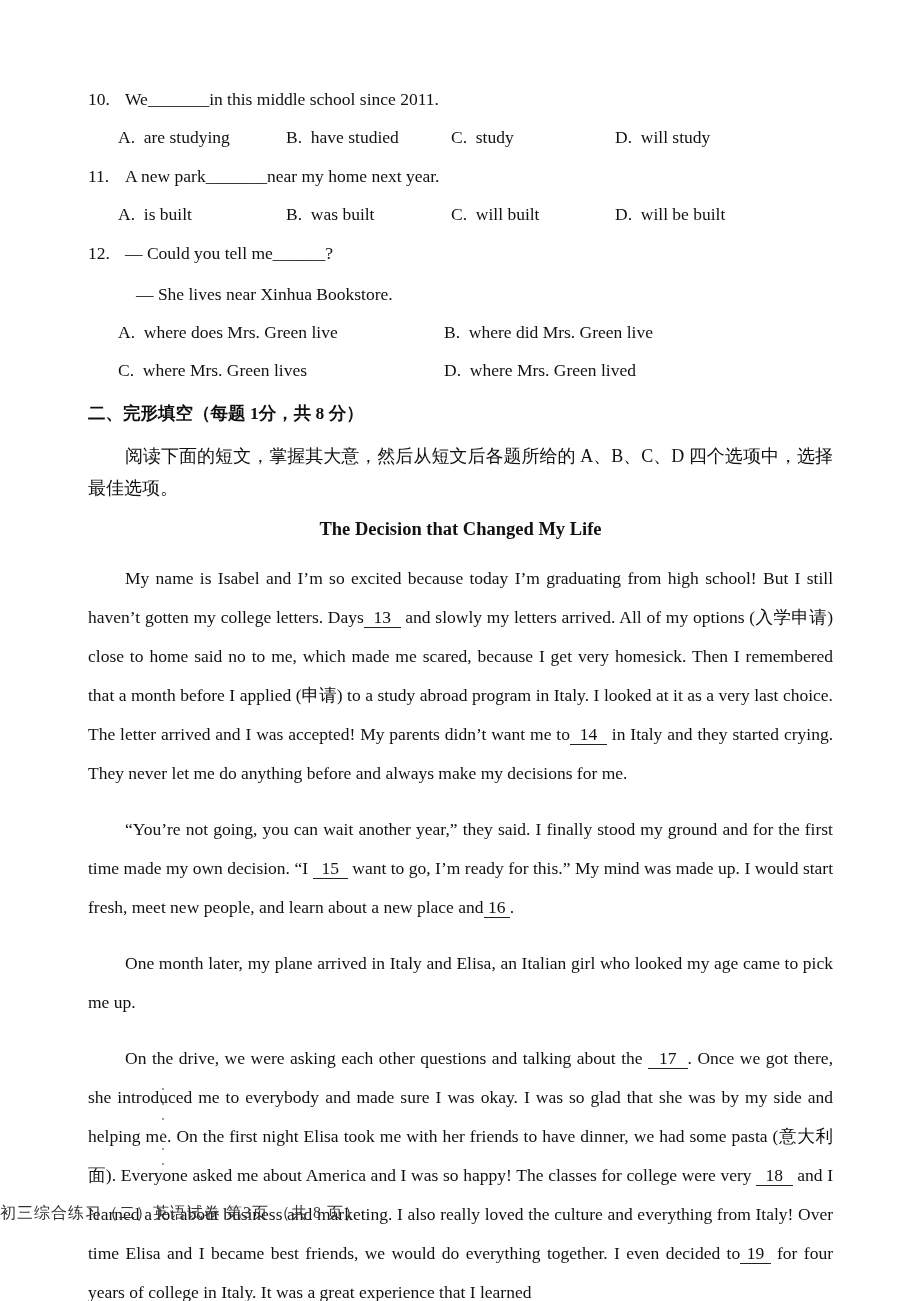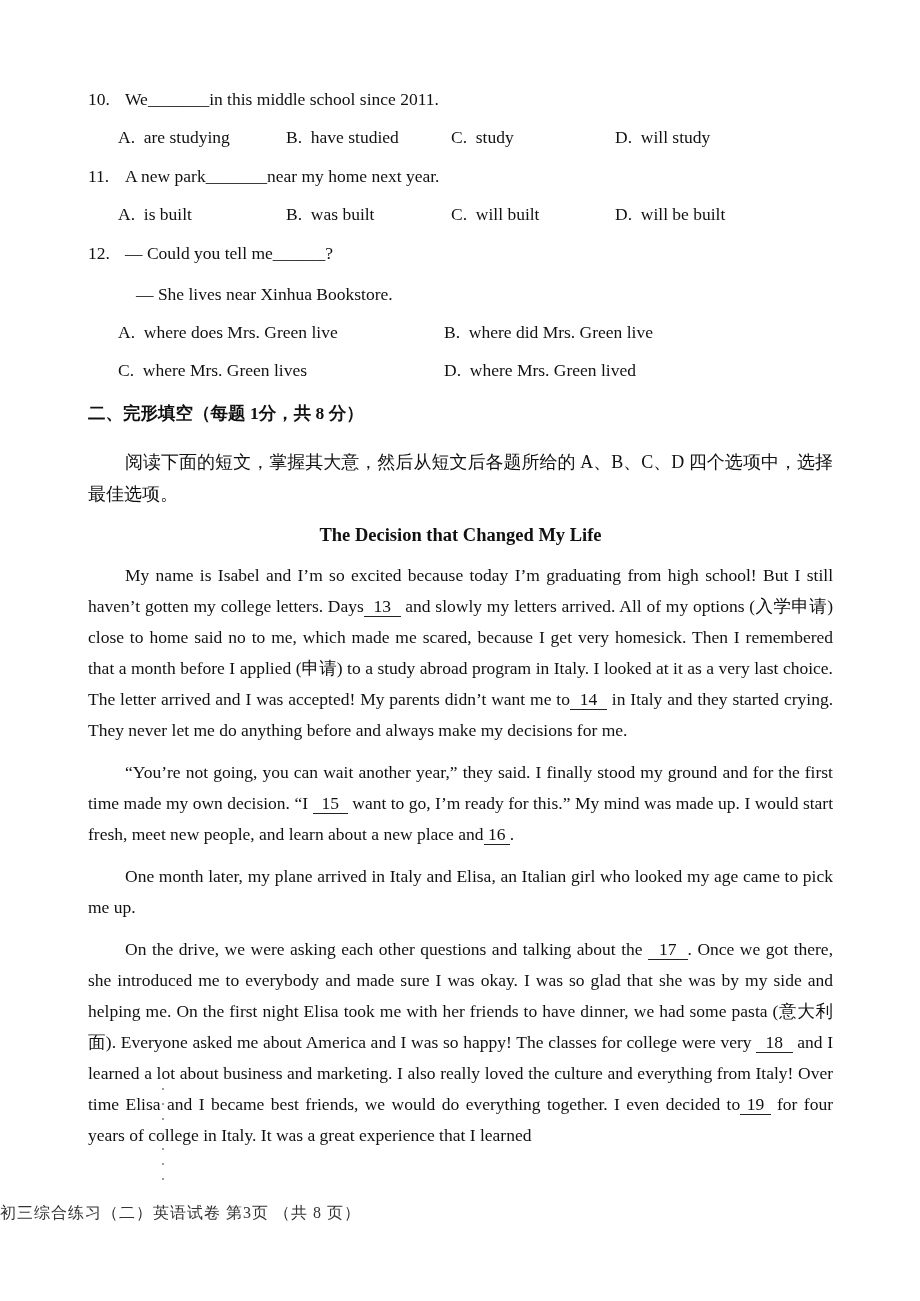--- a/index.html
+++ b/index.html
@@ -23,21 +23,21 @@
   .q-reply { margin: 15px 0 0 48px; line-height: 26px; }
   .opts-row { position: relative; height: 26px; margin-top: 12px; line-height: 26px; }
   .opt { position: absolute; top: 0; white-space: nowrap; }
   .pA  { left: 30px; }
   .pB  { left: 198px; }
   .pC  { left: 363px; }
   .pD  { left: 527px; }
   .pH  { left: 356px; }   
   
   .section-heading {
-    margin: 16px 0 19px;
+    margin: 16px 0 13px;
     font-weight: 700;
     font-size: 17.5px;
     line-height: 28px;
   }
   .instructions {
     margin: 0 0 12px;
     text-indent: 37px;
     text-align: justify;
     line-height: 32px;
     font-size: 18px;
@@ -45,22 +45,23 @@
   .passage-title {
     text-align: center;
     font-weight: 700;
     font-size: 18.5px;
     margin: 8px 0 12px;
     line-height: 26px;
   }
   .para {
     text-indent: 37px;
     text-align: justify;
-    line-height: 31px;
+    line-height: 39px;
     margin-bottom: 11px;
+    margin-top: 17px;
   }
   .blank {
     border-bottom: 1.4px solid #222;
     white-space: pre;
   }
   
   .scan-dot {
     position: absolute;
     left: 162px;
     width: 2px;

